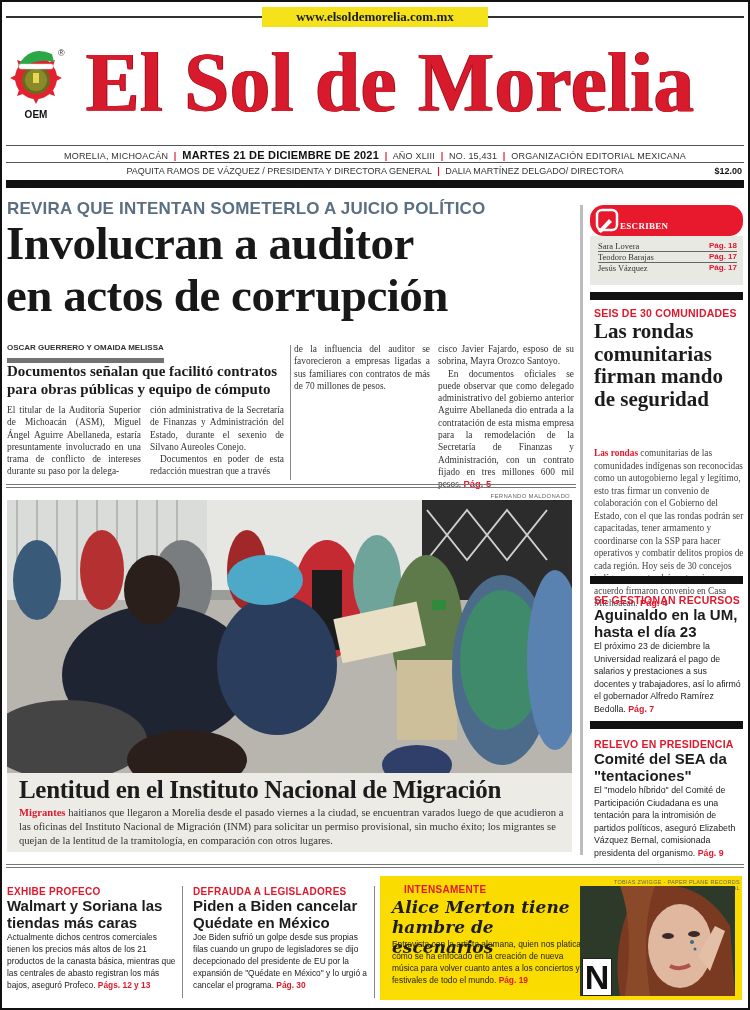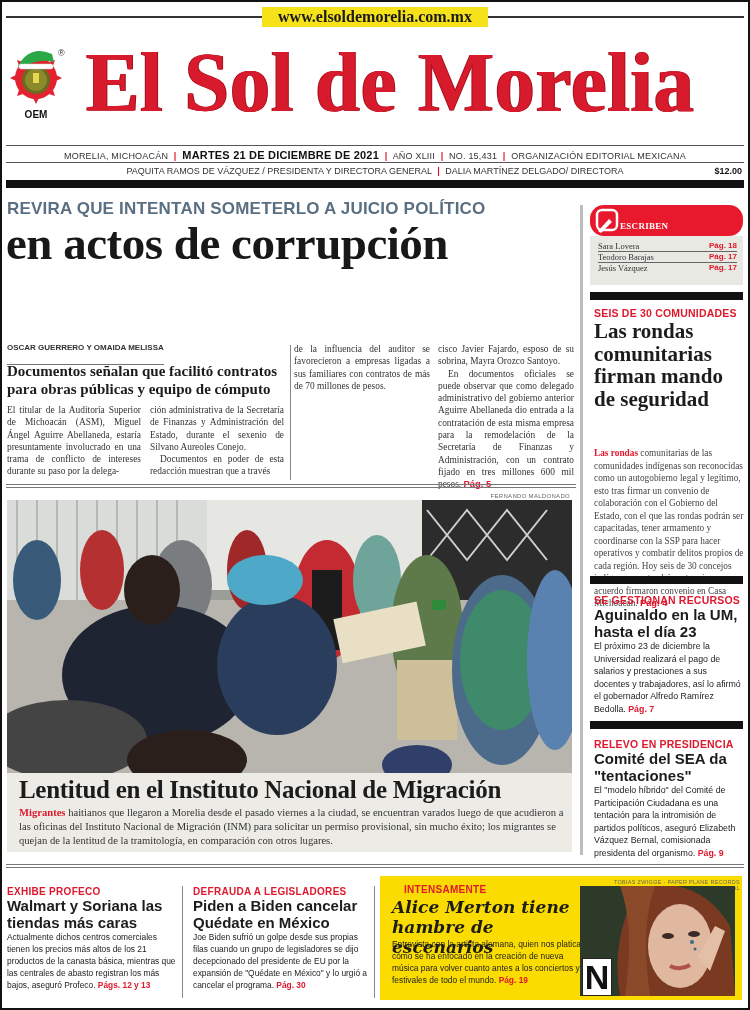--- a/index.html
+++ b/index.html
@@ -6,39 +6,39 @@
   html, body { width: 750px; height: 1010px; background: #ffffff; overflow: hidden; }
   body { position: relative; font-family: "Liberation Sans", sans-serif; color: #1a1a1a; }
   .abs { position: absolute; }
 
   
   .frame { position: absolute; left: 0; top: 0; width: 750px; height: 1010px; border: 2px solid #111; }
 
   
   .url-rule { left: 6px; top: 16px; width: 738px; height: 2px; background: #333; }
   .url-badge { left: 262px; top: 7px; width: 226px; height: 20px; background: #f6e21a; color: #1a1a1a;
-               font-family: "Liberation Serif", serif; font-weight: bold; font-size: 16px; text-align: center; line-height: 20px; }
+               font-family: "Liberation Serif", serif; font-weight: bold; font-size: 13px; text-align: center; line-height: 20px; }
   .logo-box { left: 8px; top: 40px; width: 56px; height: 84px; }
   .nameplate { left: 86px; top: 38px; width: 620px; height: 90px; color: #d81b2c;
                font-family: "Liberation Serif", serif; font-weight: bold; font-size: 80px; line-height: 90px;
                letter-spacing: 1px; text-shadow: 1px 0 0 #a40f1c, -1px 0 0 #a40f1c; transform: scaleY(1.05); }
   .meta-rule { left: 6px; height: 1px; width: 738px; background: #555; }
   .meta-line1 { left: 6px; top: 149px; width: 738px; font-size: 9px; color: #333; text-align: center; letter-spacing: 0.2px; }
   .meta-line1 .date { font-weight: bold; font-size: 11px; color: #111; }
   .meta-line1 .sep { color: #d81b2c; font-weight: bold; padding: 0 3px; }
   .meta-line2 { left: 6px; top: 166px; width: 738px; font-size: 9px; color: #333; text-align: center; }
   .meta-line2 .sep { color: #d81b2c; font-weight: bold; padding: 0 3px; }
   .price { right: 8px; top: 166px; font-size: 9px; font-weight: bold; color: #111; }
   .black-bar { left: 6px; top: 180px; width: 738px; height: 8px; background: #111; }
 
   
   .kicker-main { left: 7px; top: 199px; font-size: 17px; font-weight: bold; color: #5b6f82; letter-spacing: 0.2px; }
   .headline-main { left: 6px; top: 217px; width: 570px; font-family: "Liberation Serif", serif; font-weight: bold;
                    font-size: 47px; line-height: 52px; color: #181818; letter-spacing: -0.5px; }
-  .byline { left: 7px; top: 343px; font-size: 8px; font-weight: bold; color: #333; padding-bottom: 12px; border-bottom: 1px solid #737373; }
+  .byline { left: 7px; top: 343px; font-size: 8px; font-weight: bold; color: #333; padding-bottom: 6px; border-bottom: 5px solid #737373; }
   .subhead { left: 7px; top: 362px; width: 280px; font-family: "Liberation Serif", serif; font-weight: bold; font-size: 15px; line-height: 18px; color: #1c1c1c; }
   .body-col { font-family: "Liberation Serif", serif; font-size: 9.4px; line-height: 12.3px; color: #333; text-align: justify; }
   .body-col p + p { text-indent: 10px; }
   .pag { color: #e0182d; font-family: "Liberation Sans", sans-serif; font-weight: bold; }
   .col-divider { background: #888; width: 1px; }
   .double-rule { left: 6px; width: 570px; height: 4px; border-top: 1px solid #777; border-bottom: 1px solid #777; }
 
   
   .credit { font-size: 6px; color: #666; letter-spacing: 0.3px; }
   .photo { left: 7px; top: 500px; width: 565px; height: 273px; overflow: hidden; background: #8b8f8c; }
@@ -123,20 +123,21 @@
 <div class="abs meta-line2">
   <span>PAQUITA RAMOS DE VÁZQUEZ / PRESIDENTA Y DIRECTORA GENERAL</span>
   <span class="sep">|</span>
   <span>DALIA MARTÍNEZ DELGADO/ DIRECTORA</span>
 </div>
 <div class="abs price">$12.00</div>
 <div class="abs black-bar"></div>
 
 <div class="abs kicker-main">REVIRA QUE INTENTAN SOMETERLO A JUICIO POLÍTICO</div>
 <div class="abs headline-main">
+  <div>Involucran a auditor</div>
   <div>en actos de corrupción</div>
 </div>
 
 <div class="abs byline">OSCAR GUERRERO Y OMAIDA MELISSA</div>
 <div class="abs subhead">Documentos señalan que facilitó contratos para obras públicas y equipo de cómputo</div>
 
 <div class="abs body-col" style="left:7px;top:404px;width:134px;">
   <p>El titular de la Auditoría Superior de Michoacán (ASM), Miguel Ángel Aguirre Abellaneda, estaría presuntamente involucrado en una trama de conflicto de intereses durante su paso por la delega-</p>
 </div>
 <div class="abs body-col" style="left:150px;top:404px;width:134px;">

